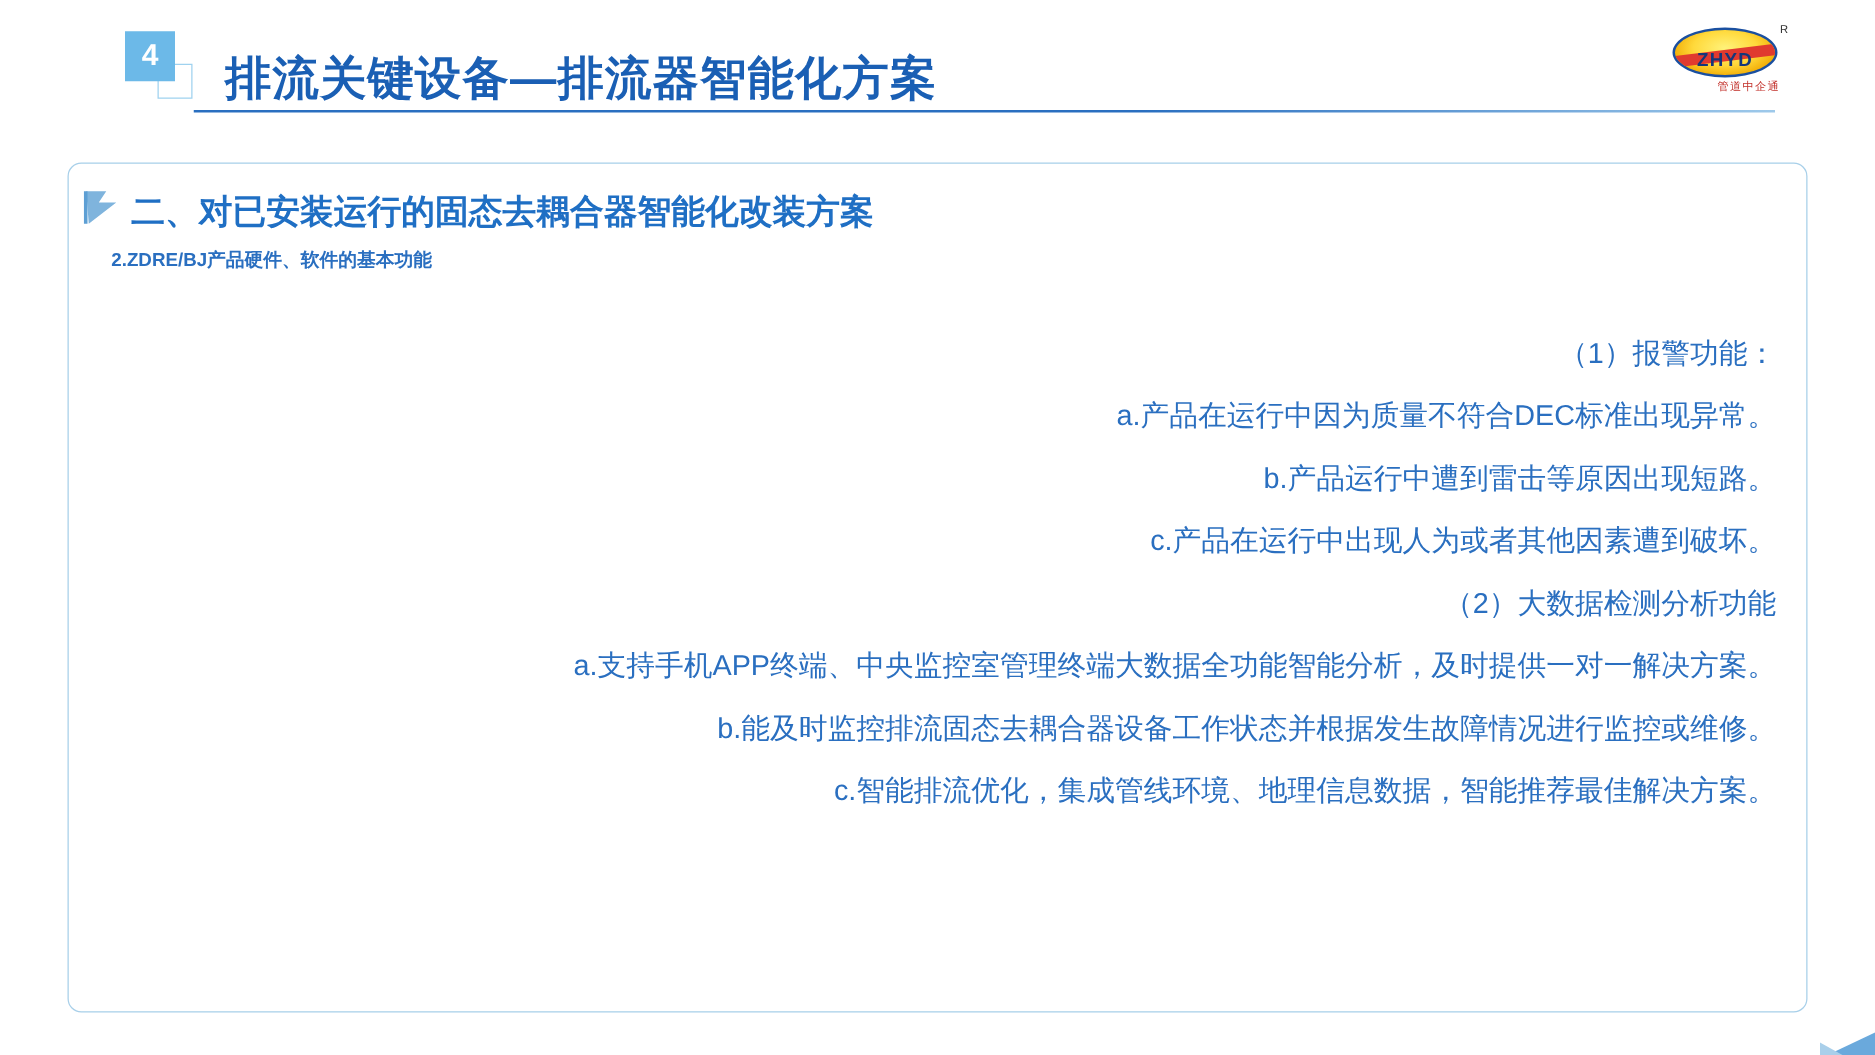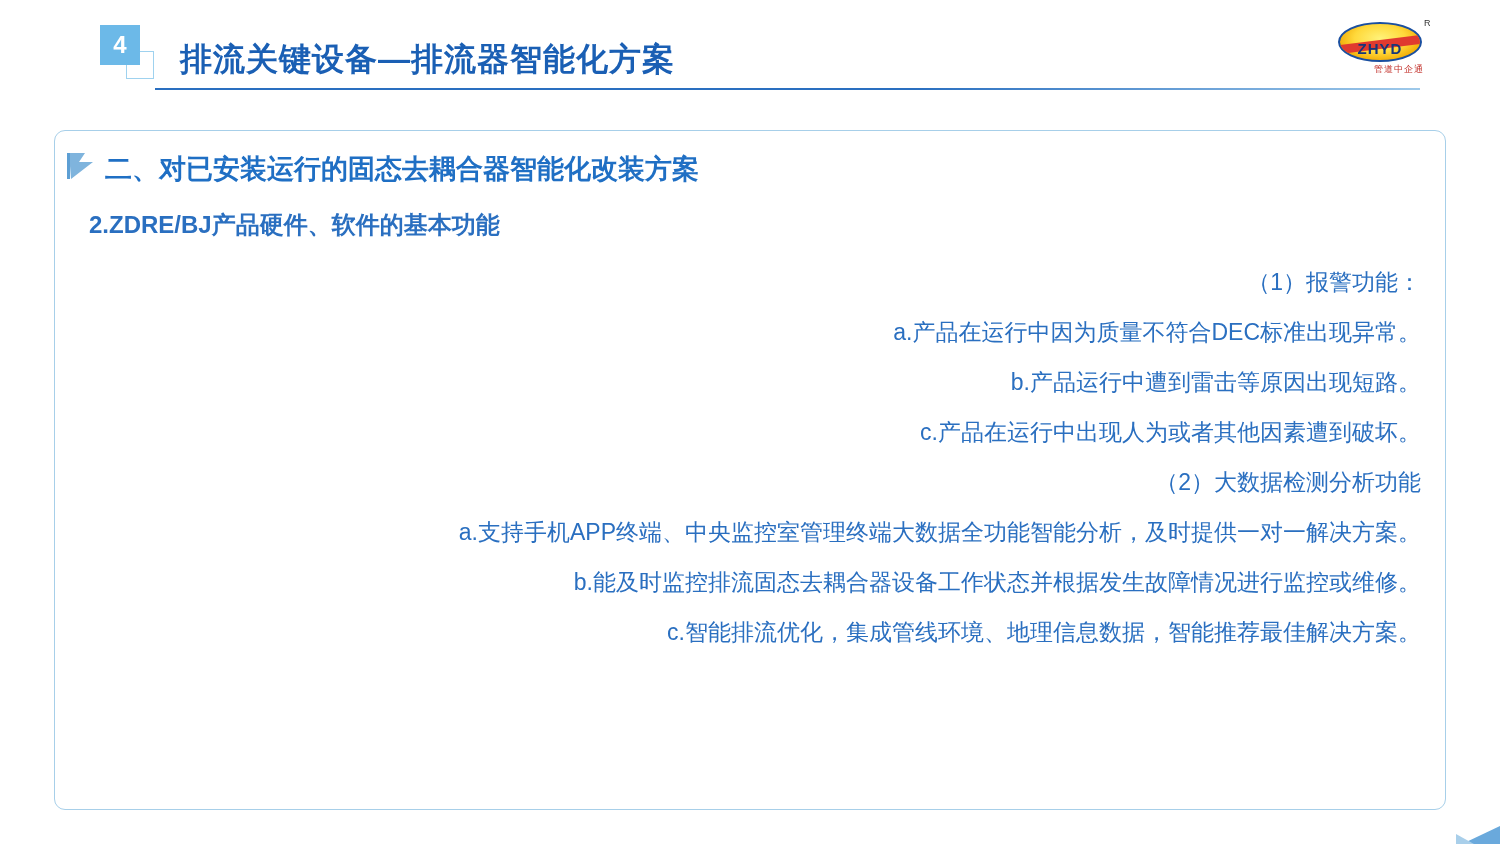--- a/index.html
+++ b/index.html
@@ -54,21 +54,21 @@
     height: 28px;
     border: 1.5px solid #9fd2ef;
     background: #ffffff;
     box-sizing: border-box;
   }
 
   .header-title {
     position: absolute;
     left: 180px;
     top: 38px;
-    font-size: 32px;
+    font-size: 37px;
     font-weight: bold;
     color: #1a5fb4;
     letter-spacing: 1px;
     white-space: nowrap;
     font-family: "Liberation Sans", "DejaVu Sans", sans-serif;
   }
 
   .header-rule {
     position: absolute;
     left: 155px;
@@ -168,22 +168,22 @@
     font-size: 27px;
     font-weight: bold;
     color: #1f6fc4;
     white-space: nowrap;
     font-family: "Liberation Sans", "DejaVu Sans", sans-serif;
   }
 
   .sub-title {
     position: absolute;
     left: 34px;
-    top: 78px;
-    font-size: 24px;
+    top: 68px;
+    font-size: 15px;
     font-weight: bold;
     color: #2a6fc0;
     white-space: nowrap;
     font-family: "Liberation Sans", "DejaVu Sans", sans-serif;
   }
 
   .lines {
     position: absolute;
     left: 26px;
     top: 126px;

